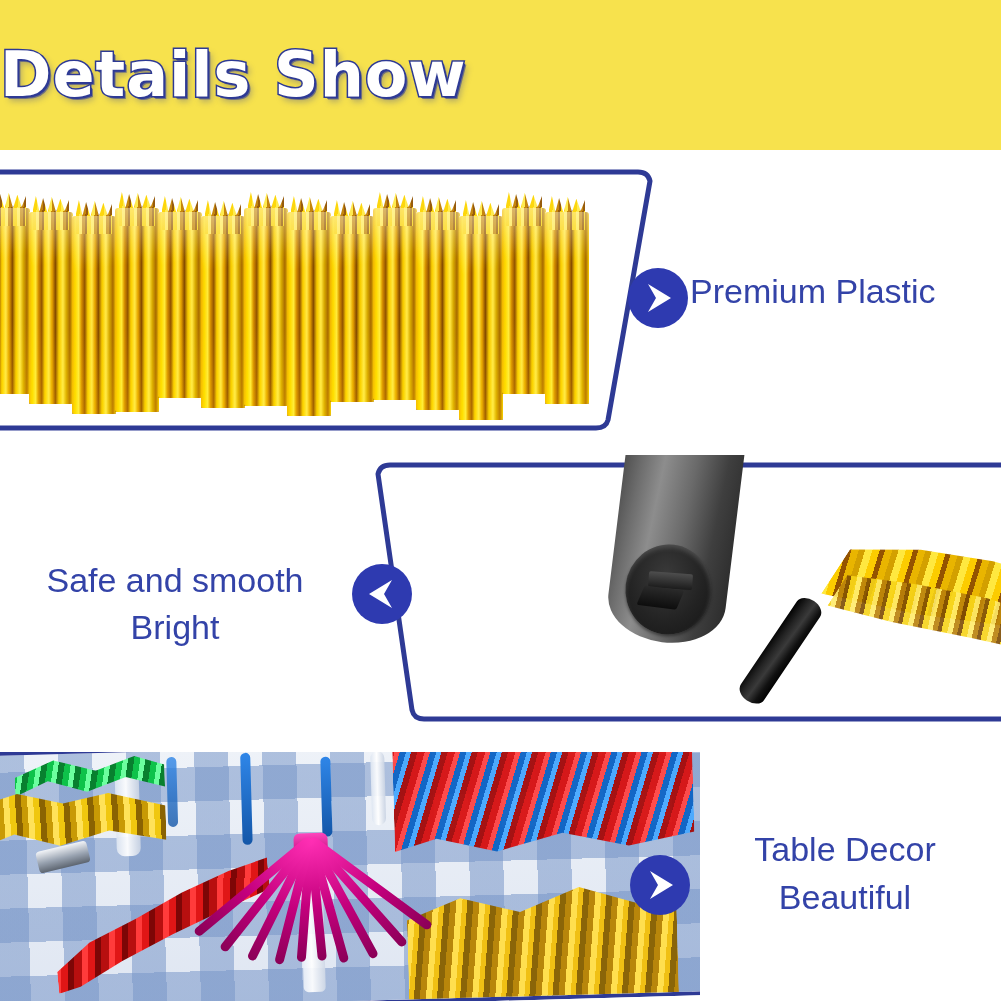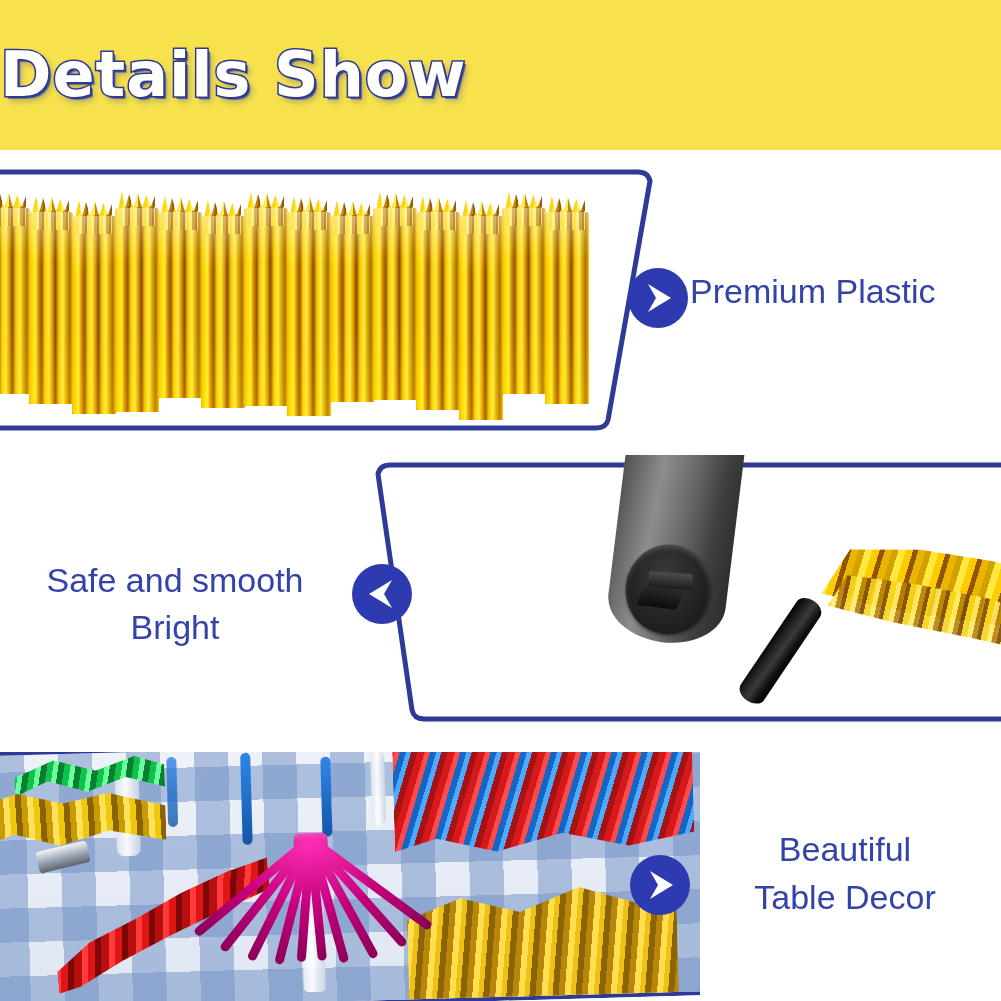--- a/index.html
+++ b/index.html
@@ -343,17 +343,17 @@
     </div>
   </div>
 
   <div class="arrow-badge" id="badge3">
     <svg width="40" height="40" viewBox="0 0 40 40">
       <path d="M 10 6 L 33 20 L 10 34 L 18 20 Z" fill="#ffffff"></path>
     </svg>
   </div>
 
   <div class="p3-text">
+    <div>Table Decor</div>
     <div>Beautiful</div>
-    <div>Table Decor</div>
   </div>
 
 </div>
 
 </body></html>

